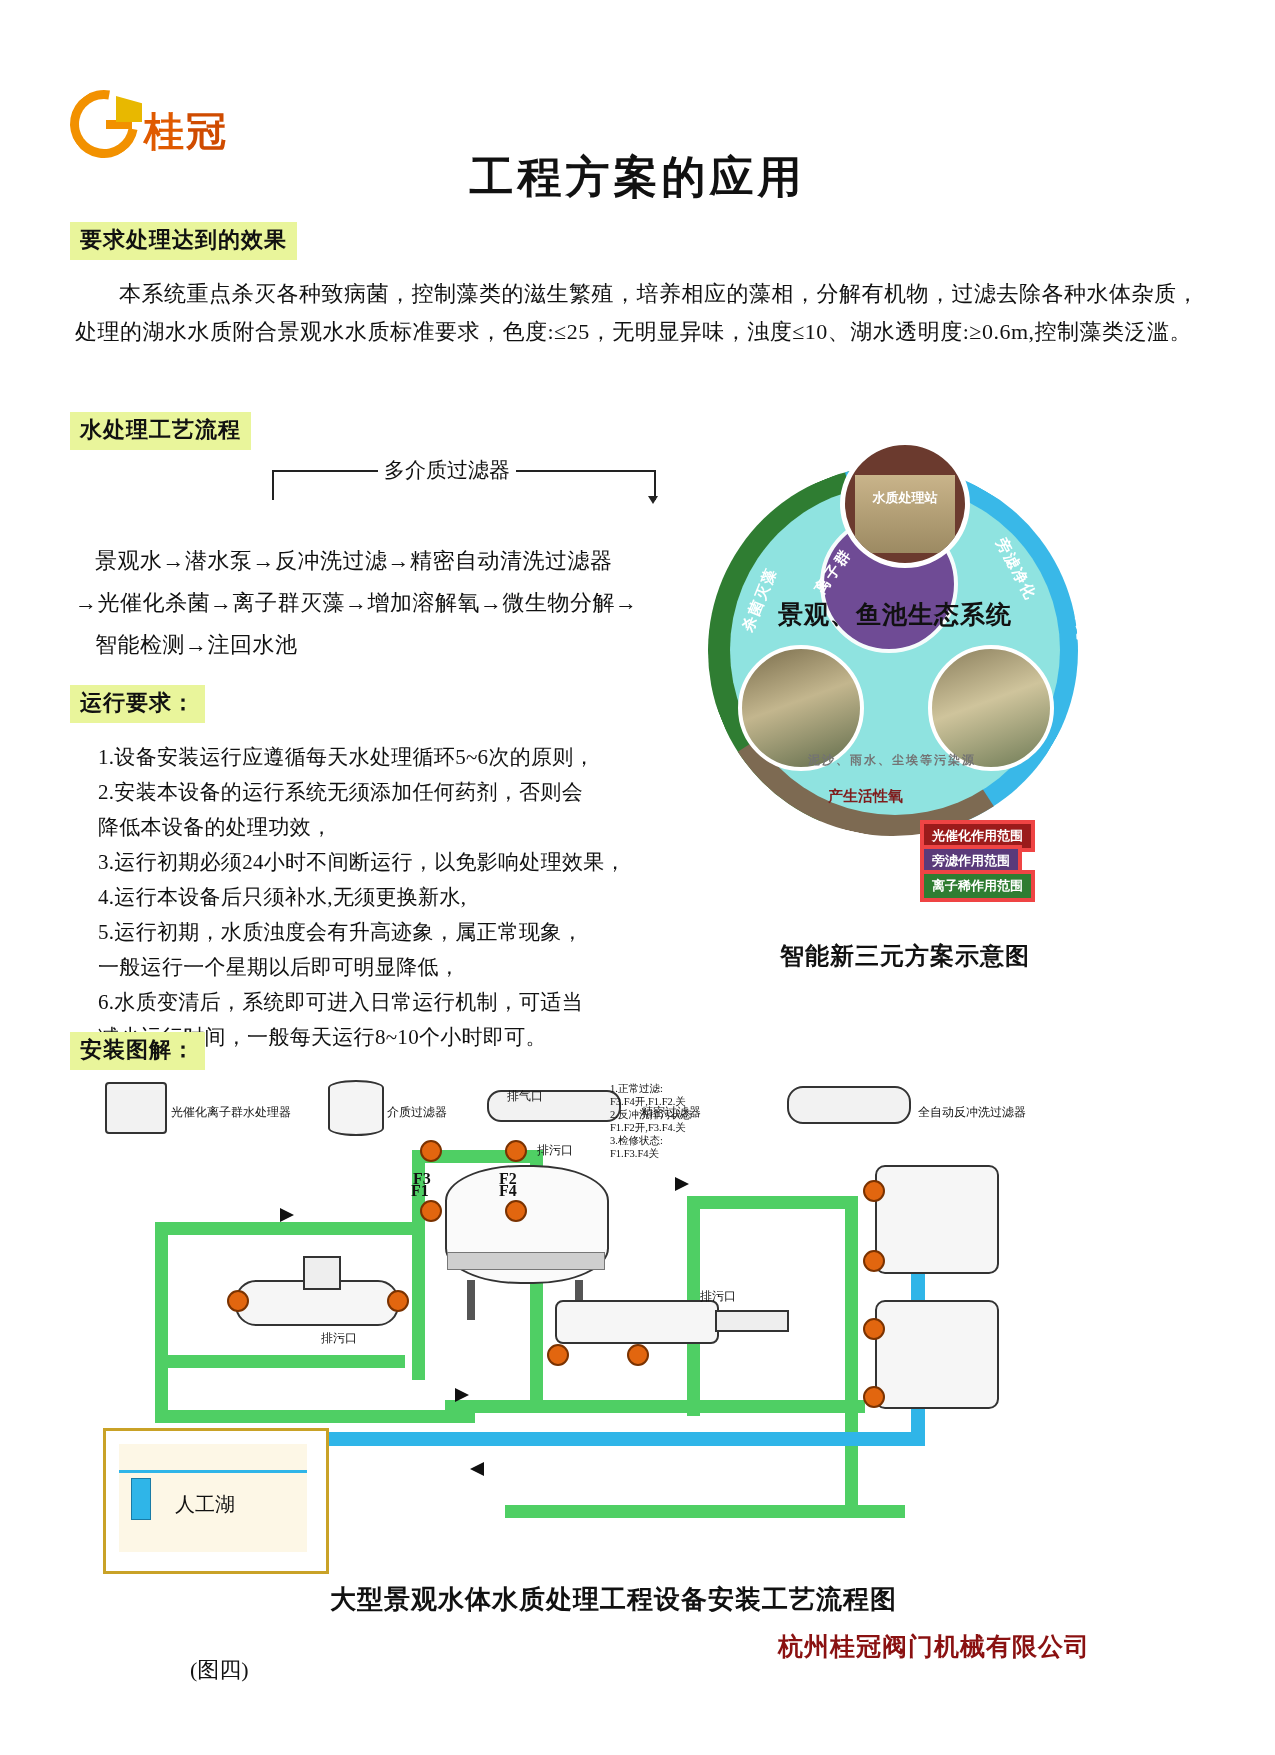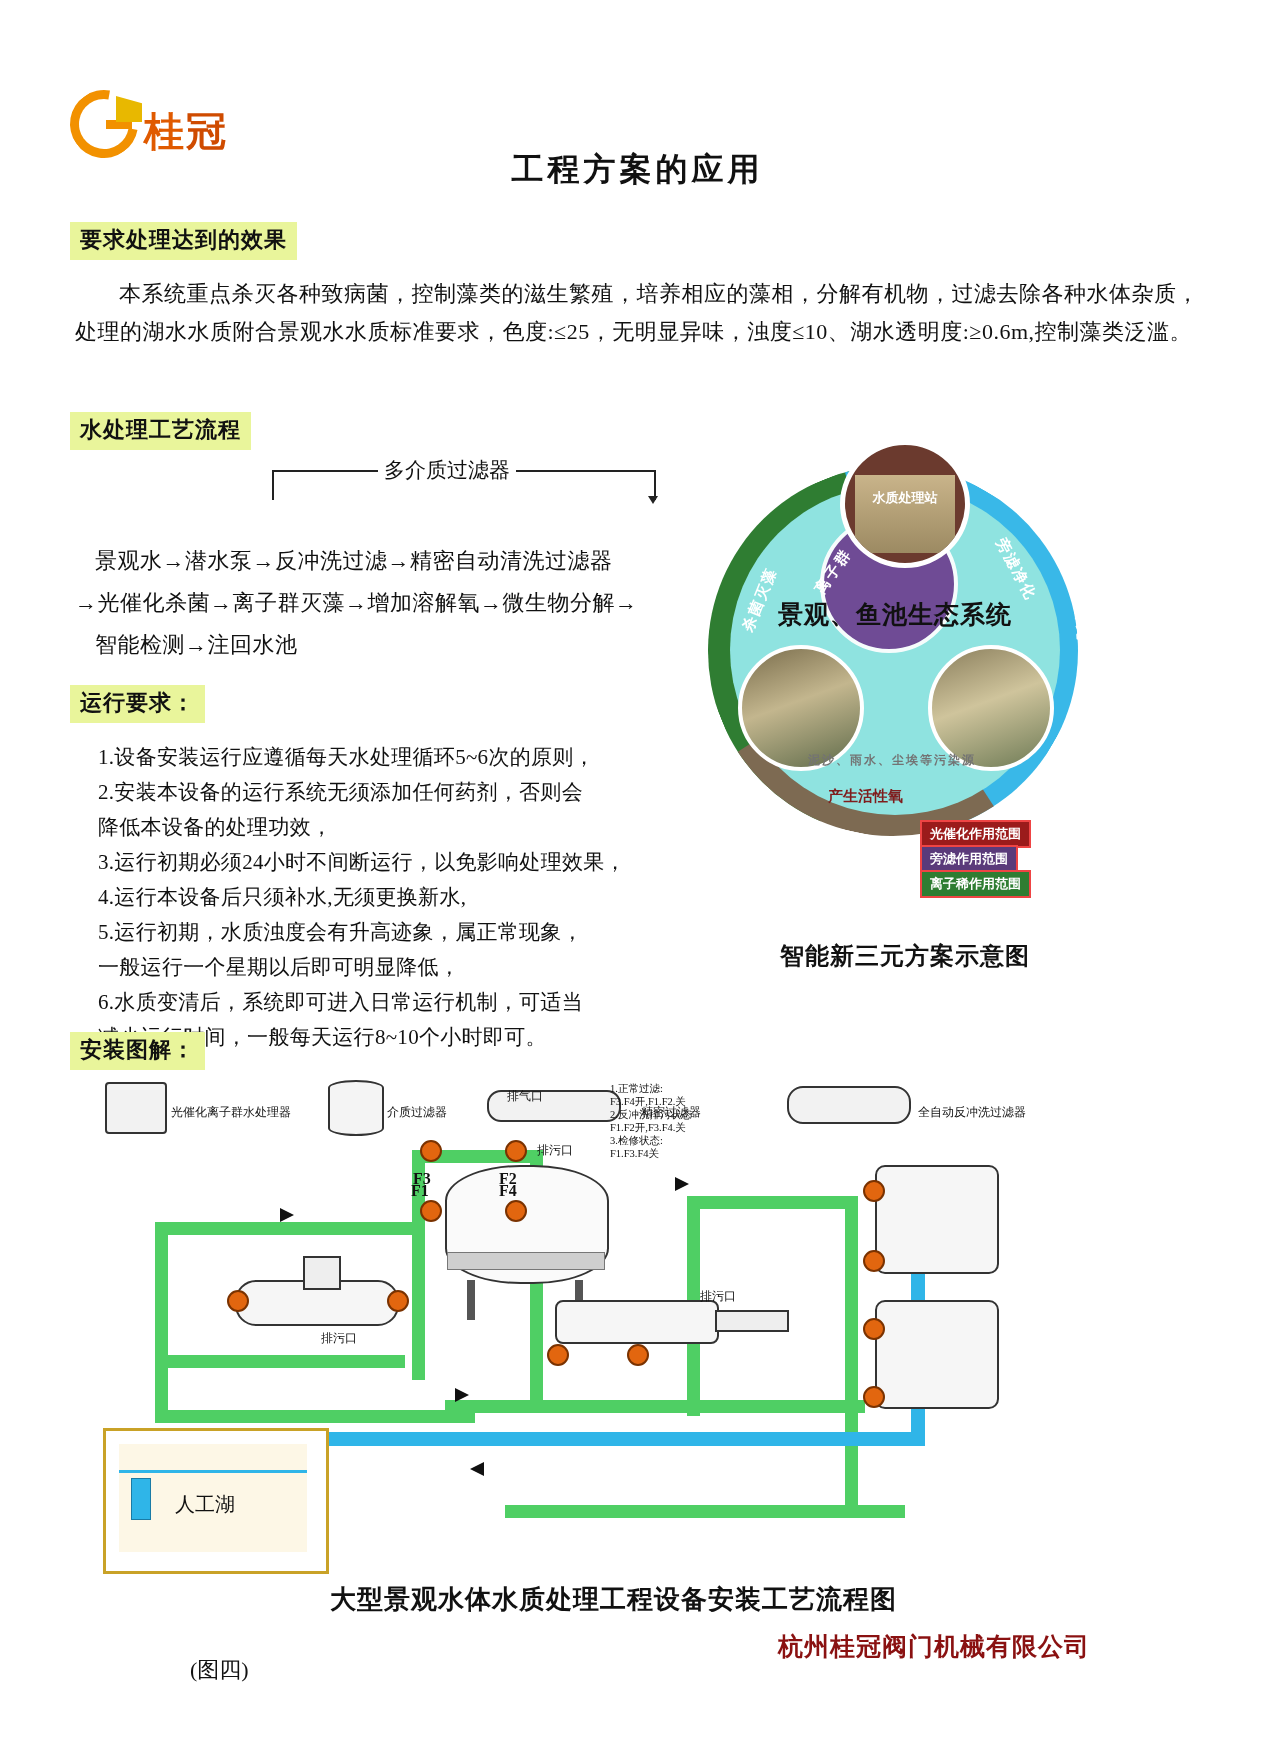--- a/index.html
+++ b/index.html
@@ -9,21 +9,21 @@
   
   .logo{position:absolute;left:70px;top:88px;width:180px;height:78px;}
   .logo-mark{position:absolute;left:0;top:2px;width:74px;height:70px;}
   .logo-g{position:absolute;left:0;top:0;width:68px;height:68px;border-radius:50%;border:9px solid #f29100;border-right-color:transparent;box-sizing:border-box;transform:rotate(-35deg);}
   .logo-bar{position:absolute;left:36px;top:30px;width:26px;height:9px;background:#f29100;transform:rotate(0deg);}
   .logo-flag{position:absolute;left:46px;top:6px;width:26px;height:26px;background:#e8b800;clip-path:polygon(0 100%,0 0,100% 28%,100% 100%);}
   .logo-text{position:absolute;left:74px;top:16px;font-family:"Liberation Serif",serif;font-size:40px;font-weight:bold;color:#e05a00;letter-spacing:2px;}
   .logo-text .c2{color:#cf4b00;}
 
   
-  .main-title{position:absolute;left:0;top:148px;width:1275px;text-align:center;font-size:32px;font-weight:bold;letter-spacing:4px;font-family:"Liberation Sans",sans-serif;}
+  .main-title{position:absolute;left:0;top:148px;width:1275px;text-align:center;font-size:44px;font-weight:bold;letter-spacing:4px;font-family:"Liberation Sans",sans-serif;}
 
   
   .sec-head{position:absolute;background:#e9f59b;padding:3px 10px 5px 10px;font-size:22px;font-weight:bold;letter-spacing:1px;color:#111;font-family:"Liberation Sans",sans-serif;}
 
   .para{position:absolute;font-size:22px;line-height:38px;letter-spacing:0.5px;}
 
   .flow-text{position:absolute;font-size:22px;line-height:42px;letter-spacing:0.5px;}
 
   .list{position:absolute;font-size:21px;line-height:35px;letter-spacing:0.3px;}
 
@@ -42,21 +42,21 @@
   .top-badge{position:absolute;left:150px;top:10px;width:120px;height:118px;border-radius:50%;background:#6b3a2e;border:5px solid #fff;overflow:hidden;}
   .top-badge .bi{position:absolute;left:10px;top:30px;width:100px;height:78px;background:linear-gradient(#c9b48a,#9c8a62);}
   .top-badge .btxt{position:absolute;left:0;top:44px;width:120px;text-align:center;color:#fff;font-size:13px;font-weight:bold;}
   .small-circ{position:absolute;border-radius:50%;border:4px solid #fff;overflow:hidden;}
   .sc-photo1{left:48px;top:215px;width:118px;height:118px;background:linear-gradient(160deg,#7a6d4c,#c3b68e 45%,#5f6b4a);}
   .sc-photo2{left:238px;top:215px;width:118px;height:118px;background:linear-gradient(160deg,#8a7e5c,#cfc49c 45%,#6d7a55);}
   .sc-purple{left:130px;top:85px;width:130px;height:130px;border-radius:50%;border:4px solid #fff;background:#6d3f8f;opacity:.92;}
   .center-label{position:absolute;left:50px;top:168px;width:310px;text-align:center;font-size:25px;font-weight:bold;letter-spacing:1px;color:#111;}
   .ring-word{position:absolute;font-size:15px;color:#fff;font-weight:bold;letter-spacing:2px;}
   .dot-word{position:absolute;font-size:15px;color:#7f1d1d;font-weight:bold;}
-  .legend{position:absolute;font-size:13px;color:#fff;font-weight:bold;padding:3px 8px;border:2px solid #ef4444;}
+  .legend{position:absolute;font-size:13px;color:#fff;font-weight:bold;padding:3px 8px;border:4px solid #ef4444;}
   .diagram-caption{position:absolute;left:690px;top:940px;width:430px;text-align:center;font-size:24px;font-weight:bold;letter-spacing:1px;}
 
   
   .install{position:absolute;left:75px;top:1000px;width:1120px;height:700px;}
   .eq-label{position:absolute;font-size:12px;color:#111;}
   .eq-box{position:absolute;border:2px solid #333;background:#f2f2f2;}
   .pipe-g{position:absolute;background:#4fcf64;}
   .pipe-b{position:absolute;background:#2fb5e8;}
   .valve{position:absolute;width:18px;height:18px;border-radius:50%;background:#e2660f;border:2px solid #7a3200;}
   .tank{position:absolute;border:2px solid #333;background:#f4f4f4;border-radius:50% / 14%;}

